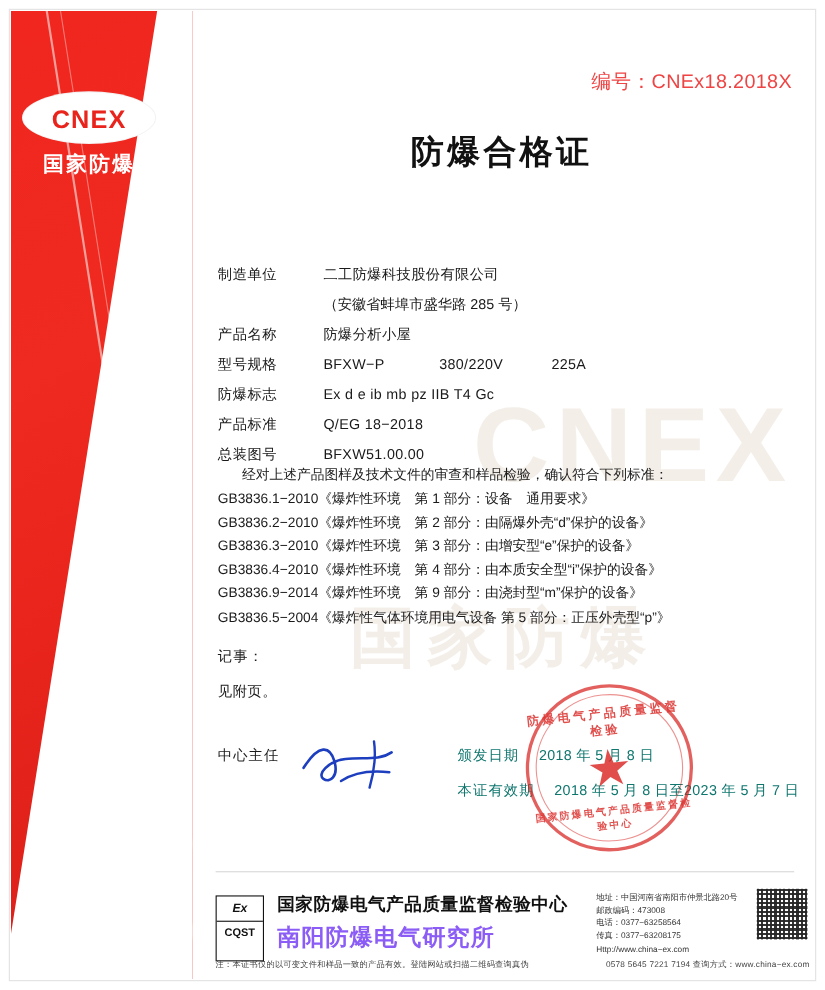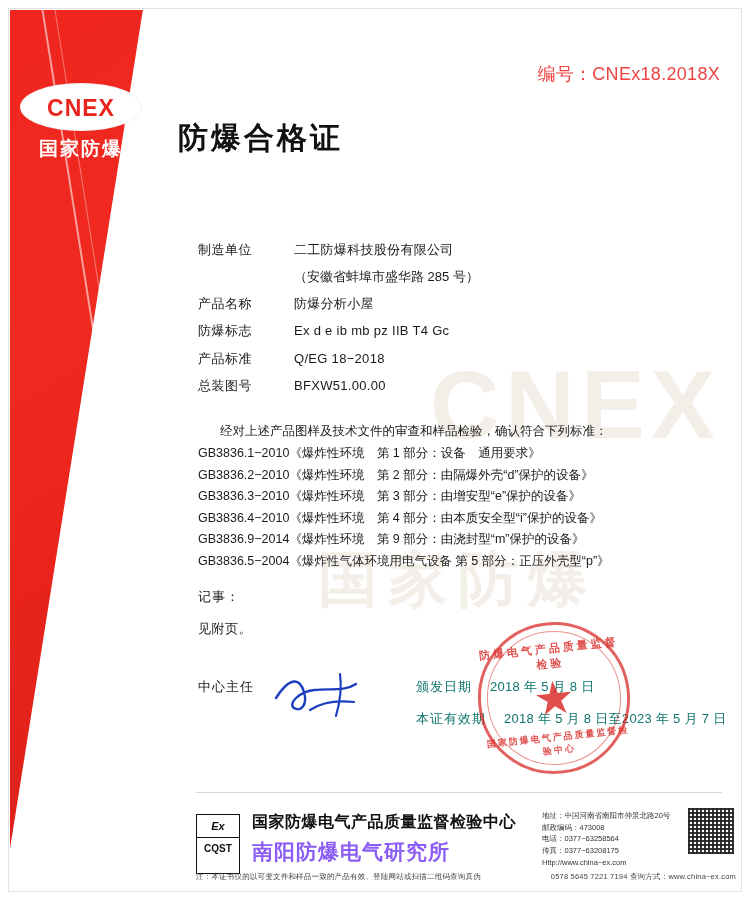--- a/index.html
+++ b/index.html
@@ -153,21 +153,21 @@
     right: 18px;
     top: 52px;
     font-size: 18px;
     color: #ef4444;
     letter-spacing: .3px;
   }
   .title {
     position: absolute;
     left: 0; right: 4px;
     top: 108px;
-    text-align: left;
+    text-align: center;
     font-size: 30px;
     font-weight: bold;
     letter-spacing: 3px;
     color: #111;
   }
   .field-table {
     position: absolute;
     left: 20px;
     top: 182px;
     width: 520px;
@@ -437,20 +437,28 @@
         <td class="f-label">制造单位</td>
         <td class="f-val">二工防爆科技股份有限公司</td>
       </tr>
       <tr>
         <td class="f-label"></td>
         <td class="sub-addr">（安徽省蚌埠市盛华路 285 号）</td>
       </tr>
       <tr>
         <td class="f-label">产品名称</td>
         <td class="f-val">防爆分析小屋</td>
+      </tr>
+      <tr>
+        <td class="f-label">型号规格</td>
+        <td class="f-val">
+          <span>BFXW−P</span>
+          <span class="v2">380/220V</span>
+          <span class="v3">225A</span>
+        </td>
       </tr>
       <tr>
         <td class="f-label">防爆标志</td>
         <td class="f-val">Ex d e ib mb pz IIB T4 Gc</td>
       </tr>
       <tr>
         <td class="f-label">产品标准</td>
         <td class="f-val">Q/EG 18−2018</td>
       </tr>
       <tr>

